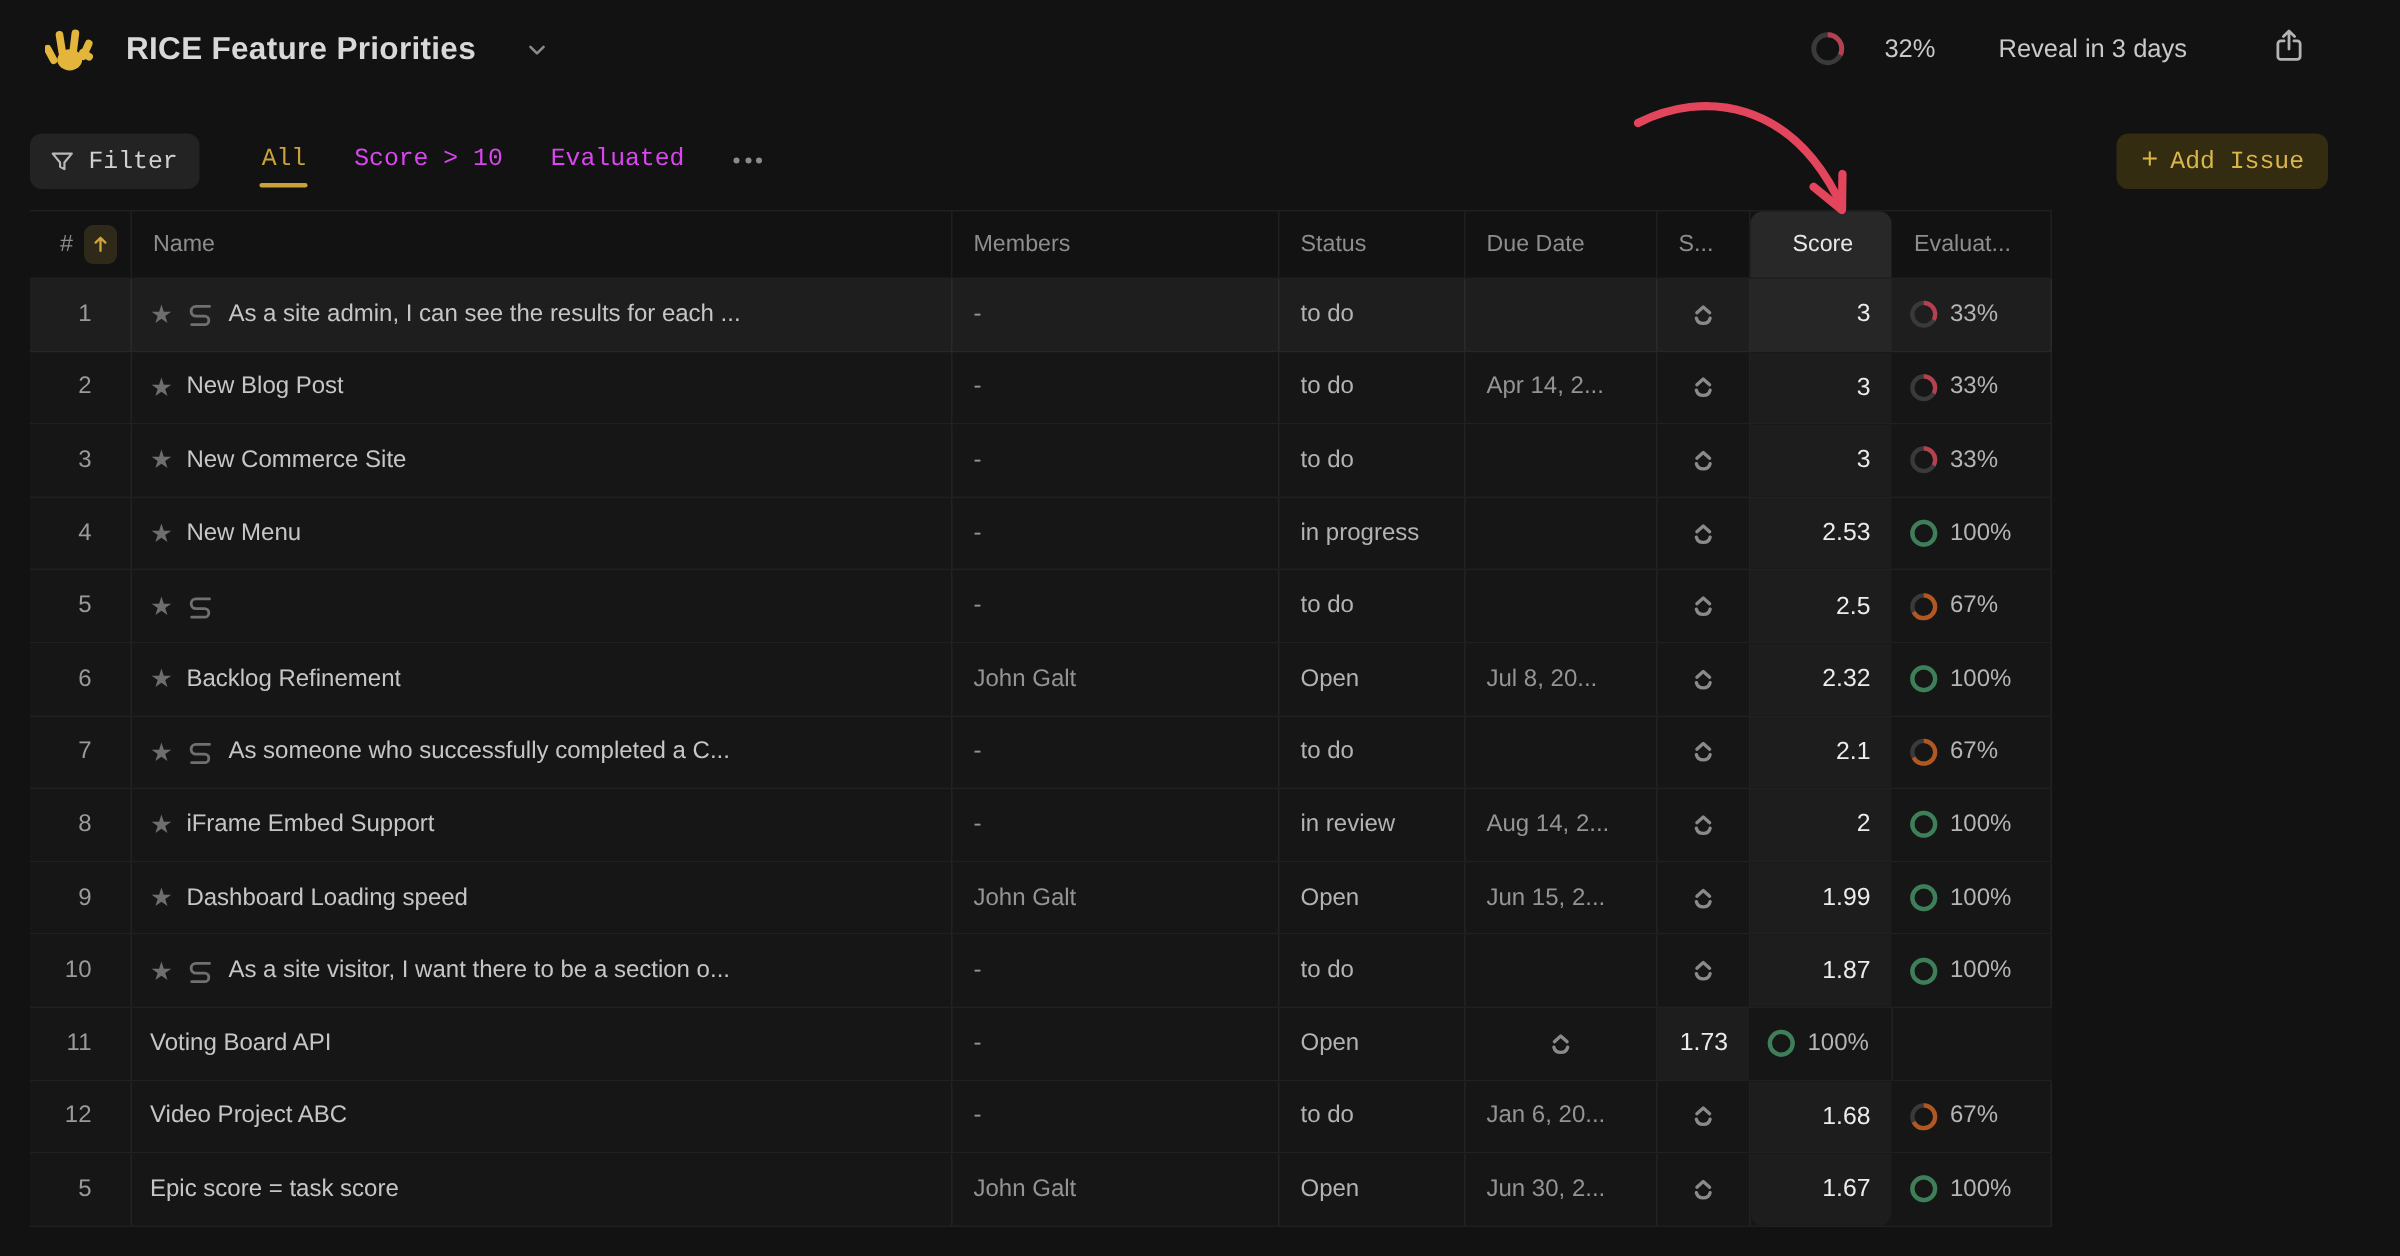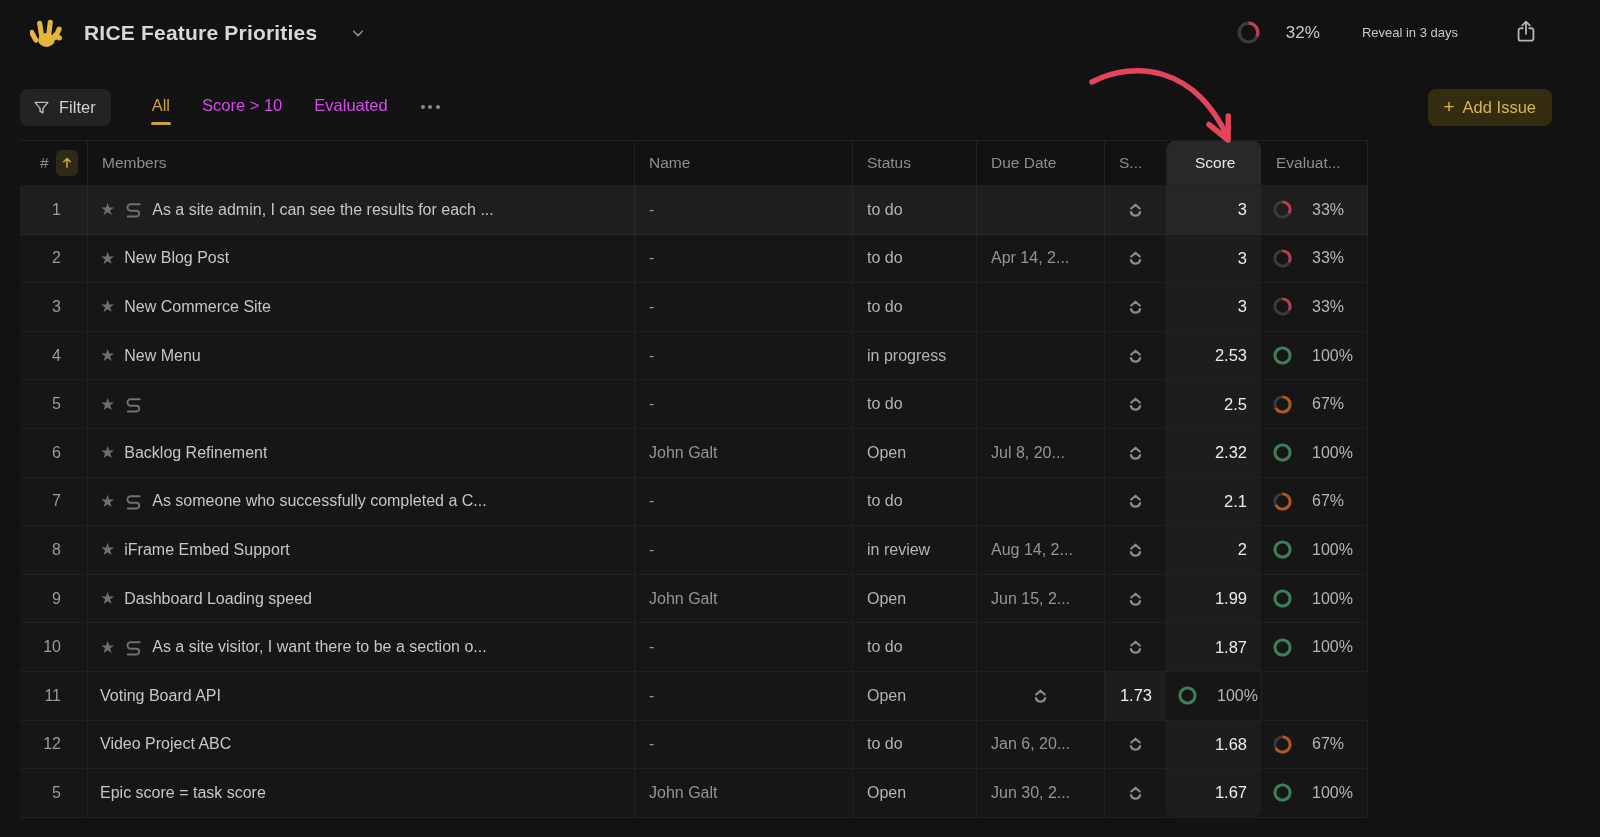--- a/index.html
+++ b/index.html
@@ -18,27 +18,27 @@
   }
   .wave { width:34px; height:34px; margin-right:20px; flex:0 0 auto; }
   .doc-title { font-size:21px; font-weight:700; color:#d8d8d8; letter-spacing:.2px; }
   .title-chevron { margin-left:34px; color:#8a8a8a; display:flex; align-items:center; cursor:pointer; }
   .topbar-right { margin-left:auto; display:flex; align-items:center; gap:26px; }
   .ring { transform:rotate(-90deg); }
   .ring circle { fill:none; stroke-width:3; }
   .ring .ring-track { stroke:#3a3a3a; }
   .ring .ring-arc { stroke-linecap:butt; }
   .progress-label { font-size:17px; color:#c9c9c9; margin-right:16px; }
-  .reveal-label { font-size:13px; color:#c9c9c9; margin-right:30px; }
+  .reveal-label { font-size:17px; color:#c9c9c9; margin-right:30px; }
   .share-icon { color:#b3b3b3; }
 
   
   .filterbar {
     margin:32px 48px 0 20px; height:42px;
-    display:flex; align-items:center;
+    display:flex; align-items:center;font-family:Liberation Mono, monospace;
   }
   .filter-btn {
     display:flex; align-items:center; gap:9px;
     background:#232323; border-radius:8px; padding:9px 15px 9px 13px;
     color:#d0d0d0; font-size:16.5px; cursor:pointer;
   }
   .filter-btn svg { color:#b9b9b9; }
   .tabs { display:flex; align-items:center; gap:30px; margin-left:40px; }
   .tab { font-size:16.5px; color:#d946ef; cursor:pointer; position:relative; padding:6px 1px 10px; }
   .tab.active { color:#c9a23c; }
@@ -86,21 +86,21 @@
   .story-ic { color:#707070; flex:0 0 auto; }
   .td-members, .td-due { padding-left:14px; color:#949494; white-space:nowrap; }
   .td-status { padding-left:14px; color:#b3b3b3; white-space:nowrap; }
   .td-sync { justify-content:center; color:#8a8a8a; cursor:pointer; }
   .td-score {
     background:#1d1d1d; justify-content:flex-end; padding-right:14px;
     color:#ececec; font-size:16.5px; border-right:none; margin-right:1px;
   }
   .row.highlight .td-score { background:#262626; }
   .row.last .td-score { border-radius:0 0 8px 8px; }
-  .td-eval { padding-left:11px; gap:20px; color:#b5b5b5; }
+  .td-eval { padding-left:11px; gap:8px; color:#b5b5b5; }
 
   
   .annotation-arrow { position:absolute; left:1080px; top:52px; pointer-events:none; }
 </style>
 </head>
 <body>
 
 <div class="topbar">
   <svg class="wave" viewBox="0 0 32 32">
     <g fill="#e3b53a">
@@ -160,22 +160,22 @@
 <div class="table">
   <div class="thead">
     <div class="th th-num">
       <span>#</span>
       <span class="sort-badge">
         <svg width="12" height="12" viewBox="0 0 14 14" fill="none" stroke="currentColor" stroke-width="1.8" stroke-linecap="round" stroke-linejoin="round">
             <path d="M7 12V2M3.2 5.5 7 1.8l3.8 3.7"></path>
           </svg>
       </span>
     </div>
+    <div class="th">Name</div>
     <div class="th">Members</div>
-    <div class="th">Name</div>
     <div class="th">Status</div>
     <div class="th">Due Date</div>
     <div class="th">S...</div>
     <div class="th th-score">Score</div>
     <div class="th th-eval">Evaluat...</div>
   </div>
   <div>
   <div class="row highlight">
     <div class="td td-num">1</div>
     <div class="td td-name">

